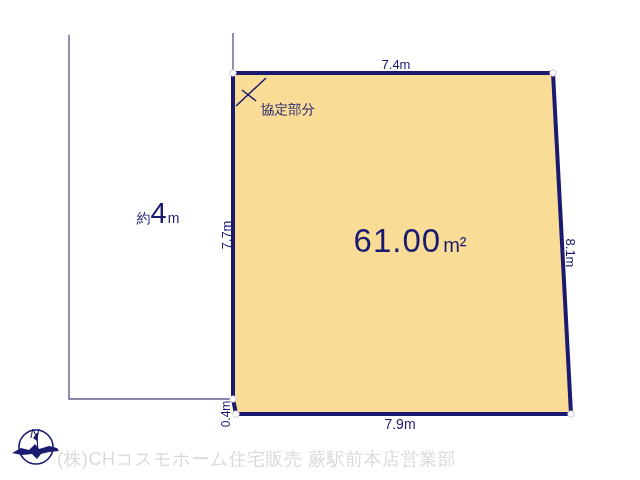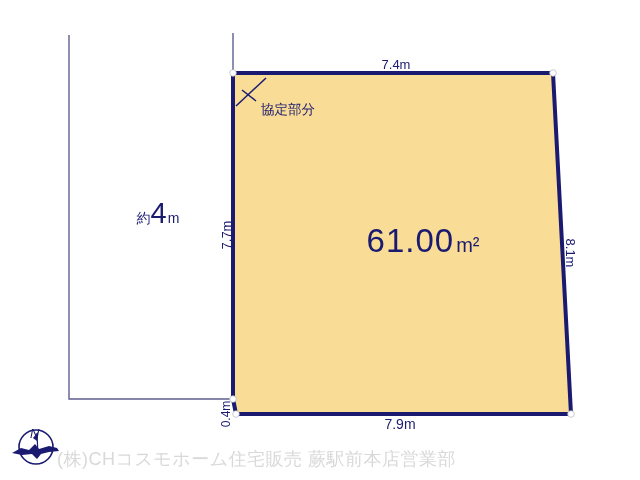--- a/index.html
+++ b/index.html
@@ -11,21 +11,21 @@
   .stage{position:absolute;inset:0;width:640px;height:480px;}
   svg{position:absolute;left:0;top:0;}
   svg text{
     font-family:"Liberation Sans","DejaVu Sans",sans-serif;
     fill:#1a1a70;
   }
   .dim-label{font-size:13px;}
   .dim-label-bottom{font-size:14px;}
   .agreement-label{font-size:13.5px;}
   .area-label{
-    position:absolute;left:348px;top:222px;width:150px;
+    position:absolute;left:335px;top:222px;width:150px;
     display:flex;align-items:baseline;justify-content:center;
     color:#1a1a70;font-weight:500;white-space:nowrap;
   }
   .area-value{font-size:33px;letter-spacing:1px;}
   .area-unit{font-size:20px;margin-left:2px;text-align:center;}
   .road-width-label{
     position:absolute;left:128px;top:197px;width:60px;
     display:flex;align-items:baseline;justify-content:center;
     color:#1a1a70;white-space:nowrap;
   }

